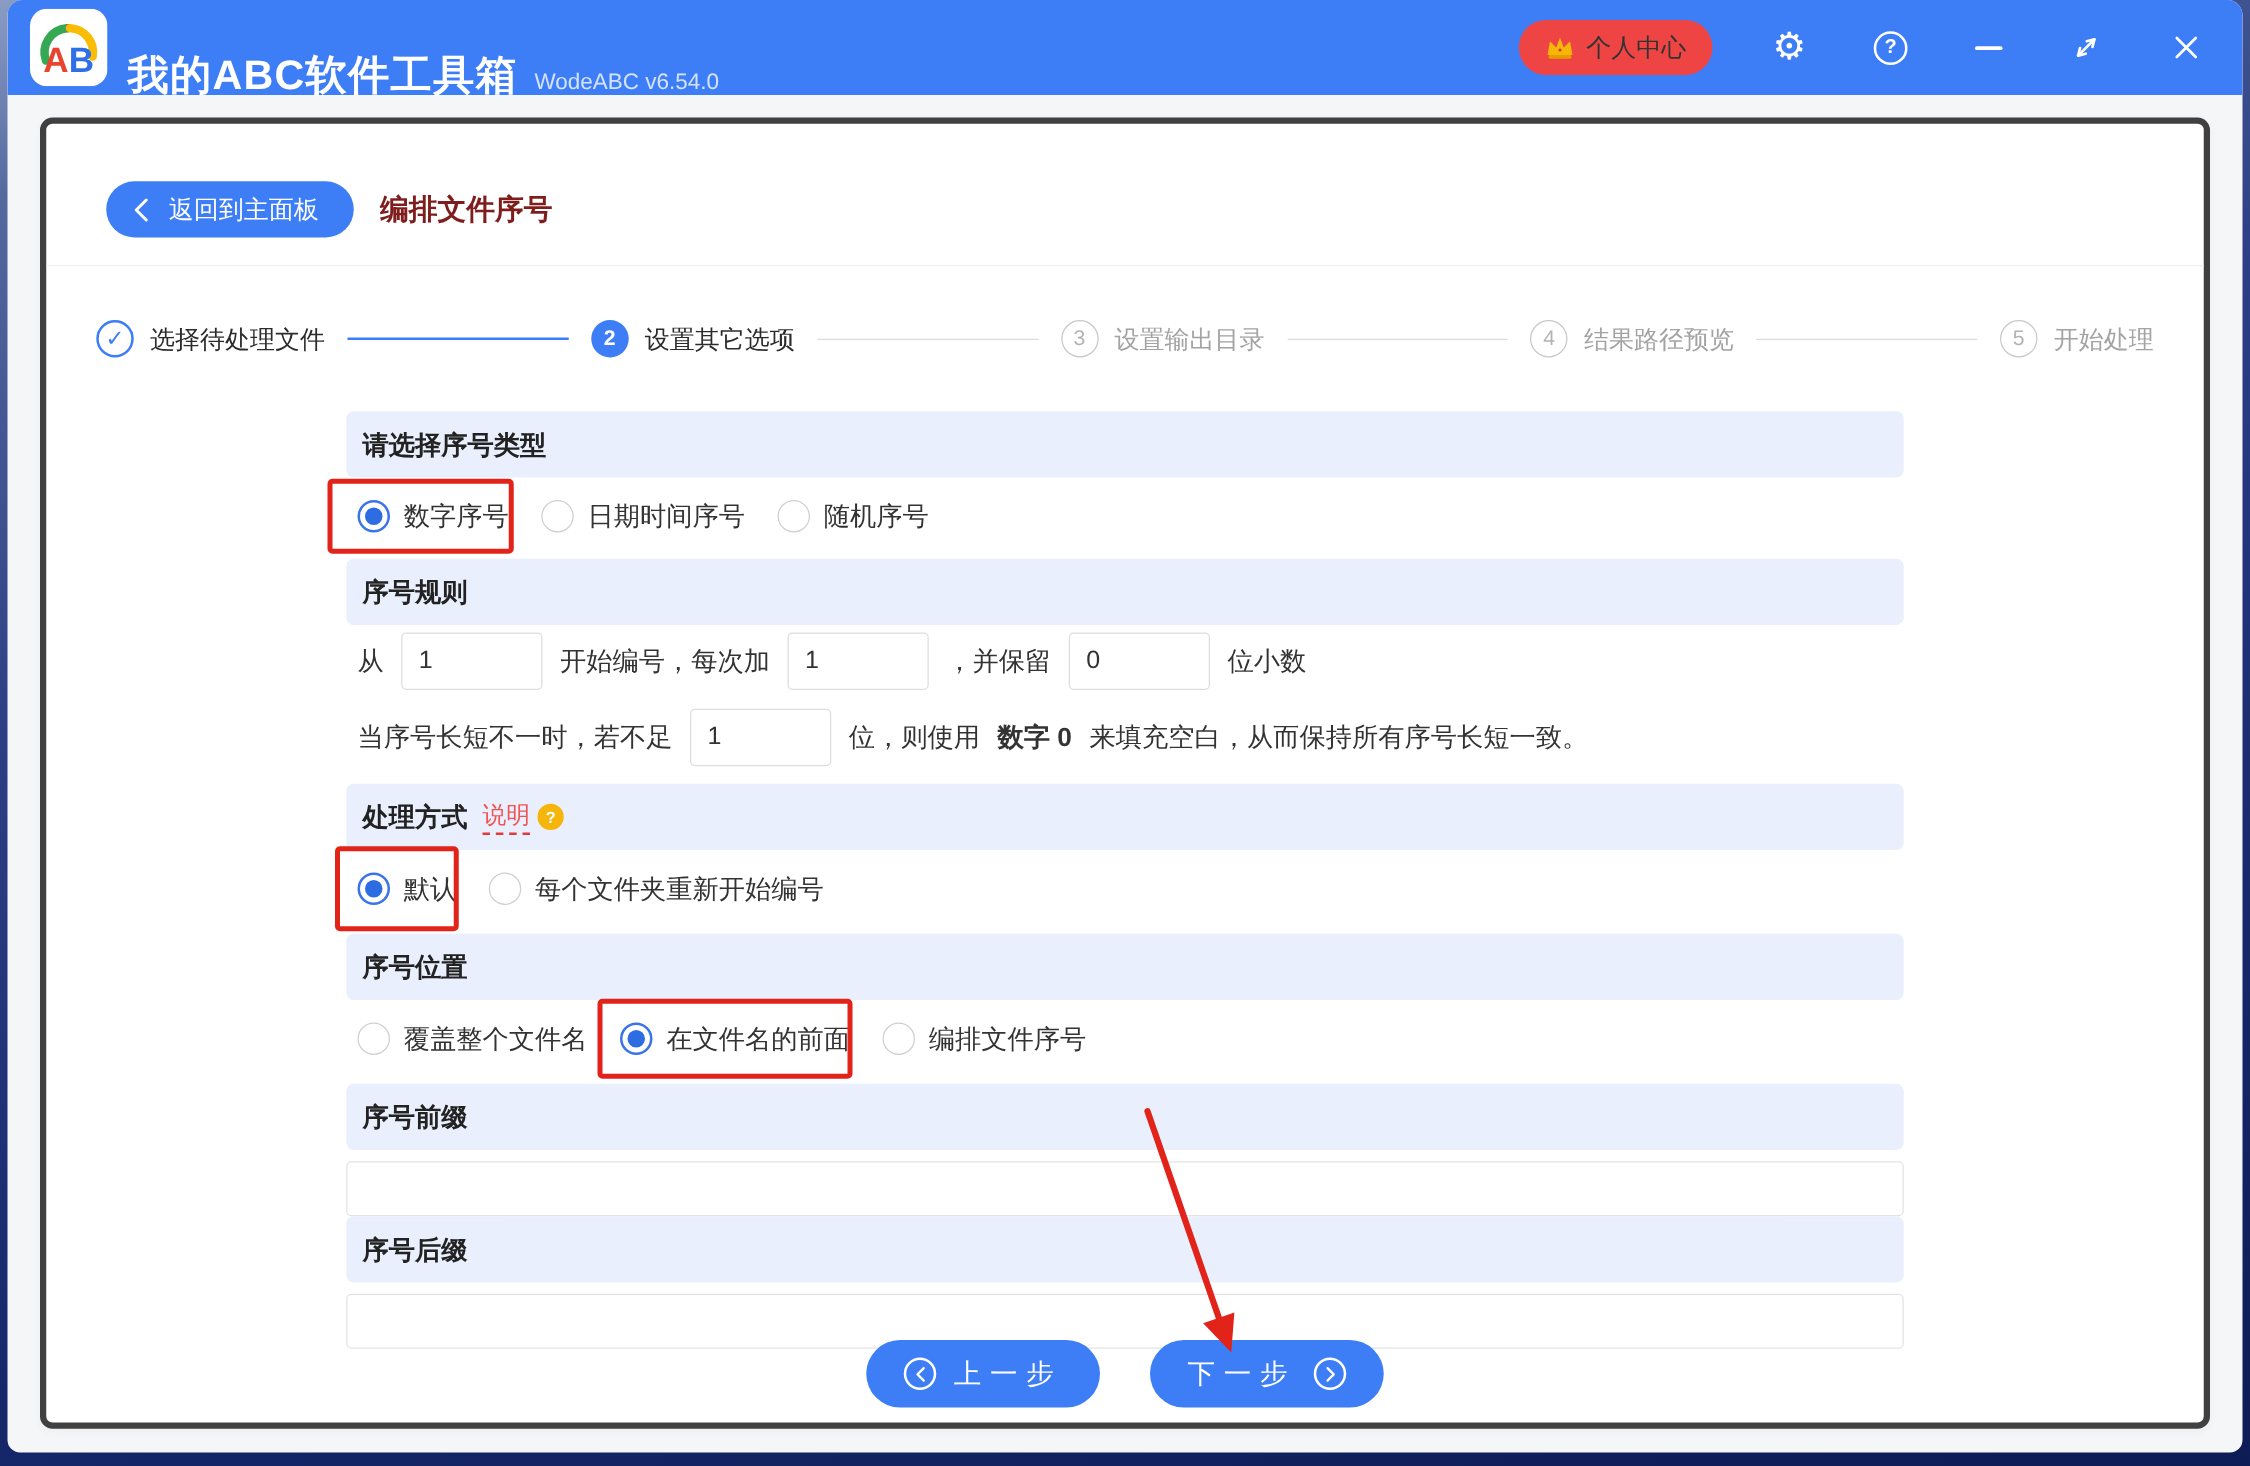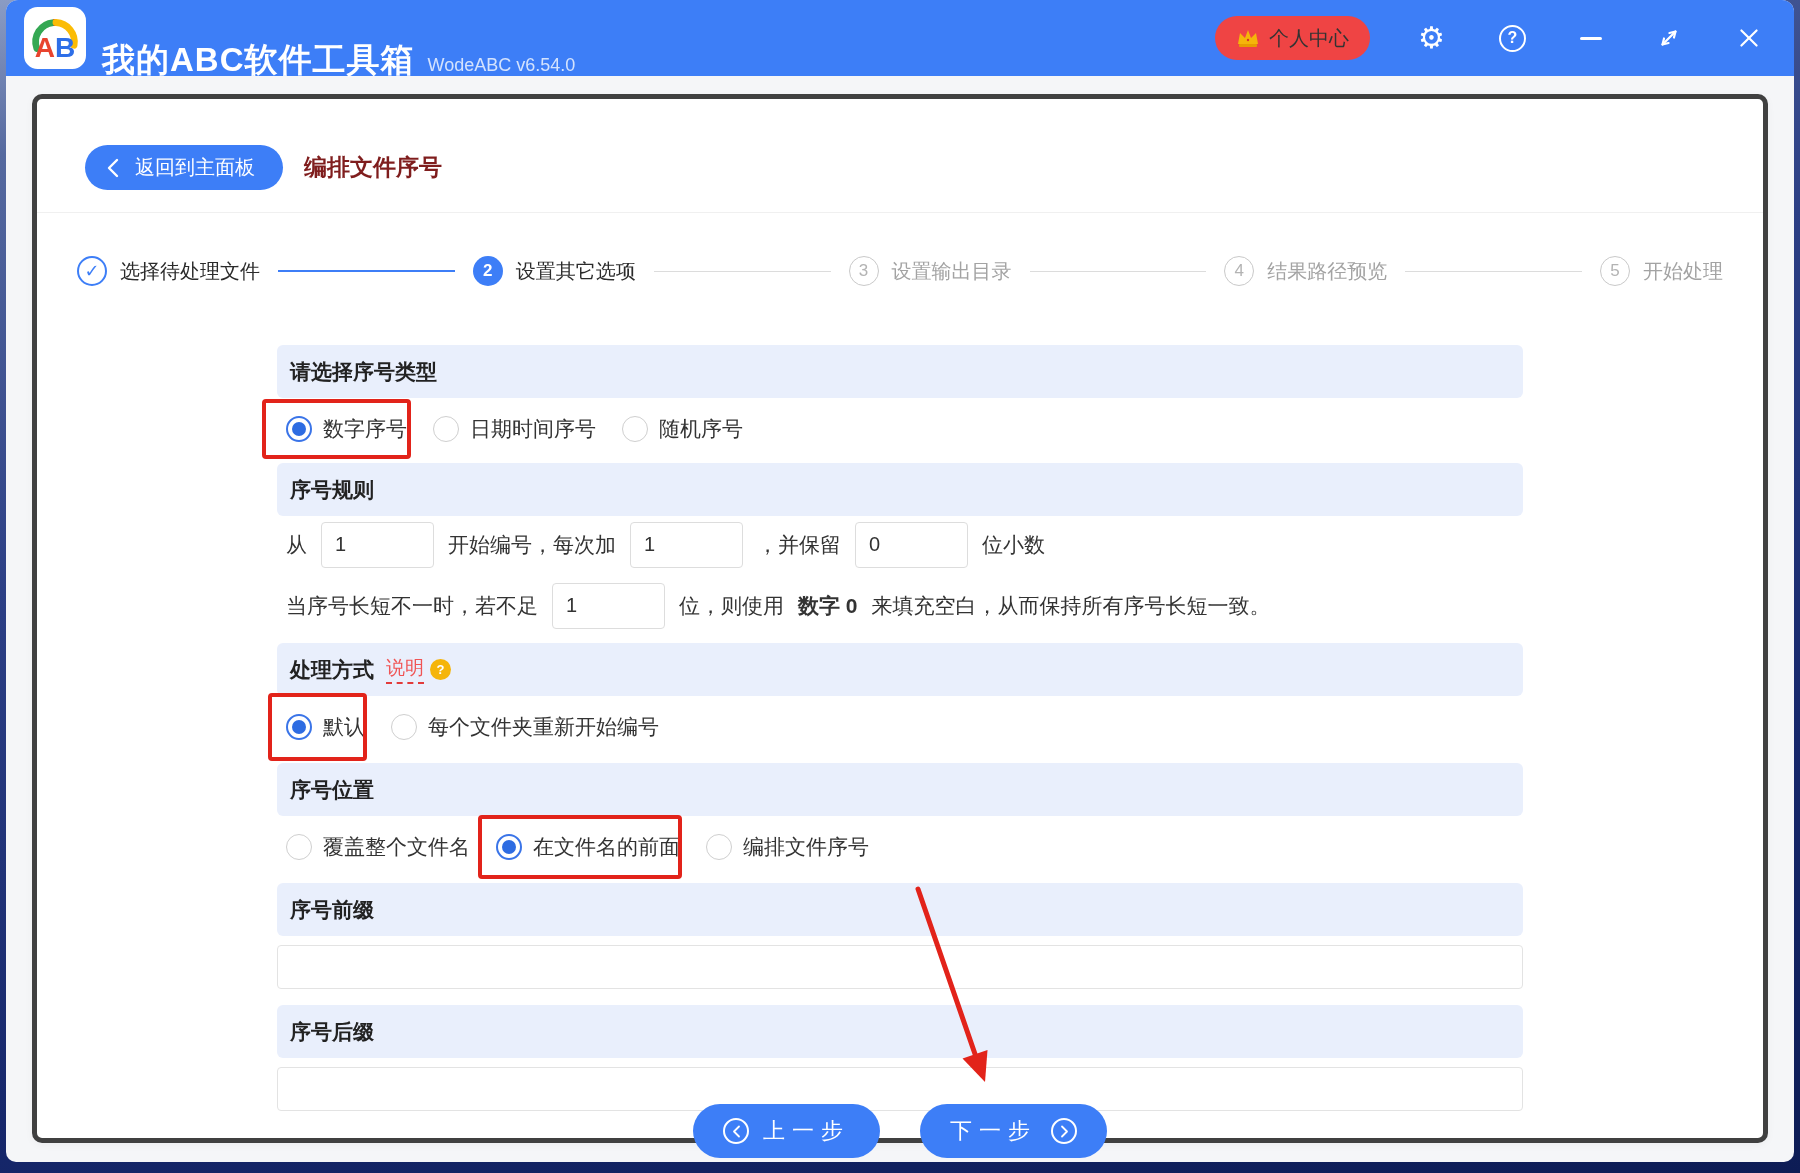--- a/index.html
+++ b/index.html
@@ -43,21 +43,21 @@
   .step.done .step-circle{border:2px solid #3d7ef7;color:#3d7ef7;font-weight:bold;font-size:18px;}
   .step.current .step-circle{background:#3d7ef7;color:#fff;font-weight:bold;}
   .step.future .step-circle{border:1px solid #c9c9c9;color:#b3b3b3;}
   .step-label{font-size:20px;color:#2b2b2b;white-space:nowrap;}
   .step.future .step-label{color:#a3a3a3;}
   .step-line{flex:1;height:0;border-top:2px solid #3d7ef7;margin:0 18px;}
   .step-line.gray{border-top:1px solid #dcdcdc;}
   
   .form{width:1246px;margin:0 auto;}
   .sec-h{height:53px;background:#e9effc;border-radius:6px;display:flex;align-items:center;
-    padding-left:13px;font-size:21px;font-weight:bold;color:#222;box-sizing:border-box;margin-top:16px;}
+    padding-left:13px;font-size:21px;font-weight:bold;color:#222;box-sizing:border-box;}
   .mt3{margin-top:3px;} .mt5{margin-top:5px;} .mt14{font-family:Liberation Mono, monospace;}
   .help-link{font-weight:normal;font-size:19px;color:#f05454;margin-left:12px;display:flex;
     align-items:center;gap:6px;cursor:pointer;}
   .help-link .ul{border-bottom:2px dashed #e23b3b;padding-bottom:1px;}
   .help-badge{width:21px;height:21px;border-radius:50%;background:#f5b50a;color:#fff;
     font-size:13px;font-weight:bold;display:inline-flex;align-items:center;justify-content:center;}
   .radio-row{height:62px;display:flex;align-items:center;gap:26px;padding-left:9px;}
   .opt{display:flex;align-items:center;gap:11px;position:relative;cursor:pointer;}
   .radio{width:26px;height:26px;border-radius:50%;border:1px solid #cfcfcf;background:#fff;
     box-sizing:border-box;position:relative;flex:none;}

